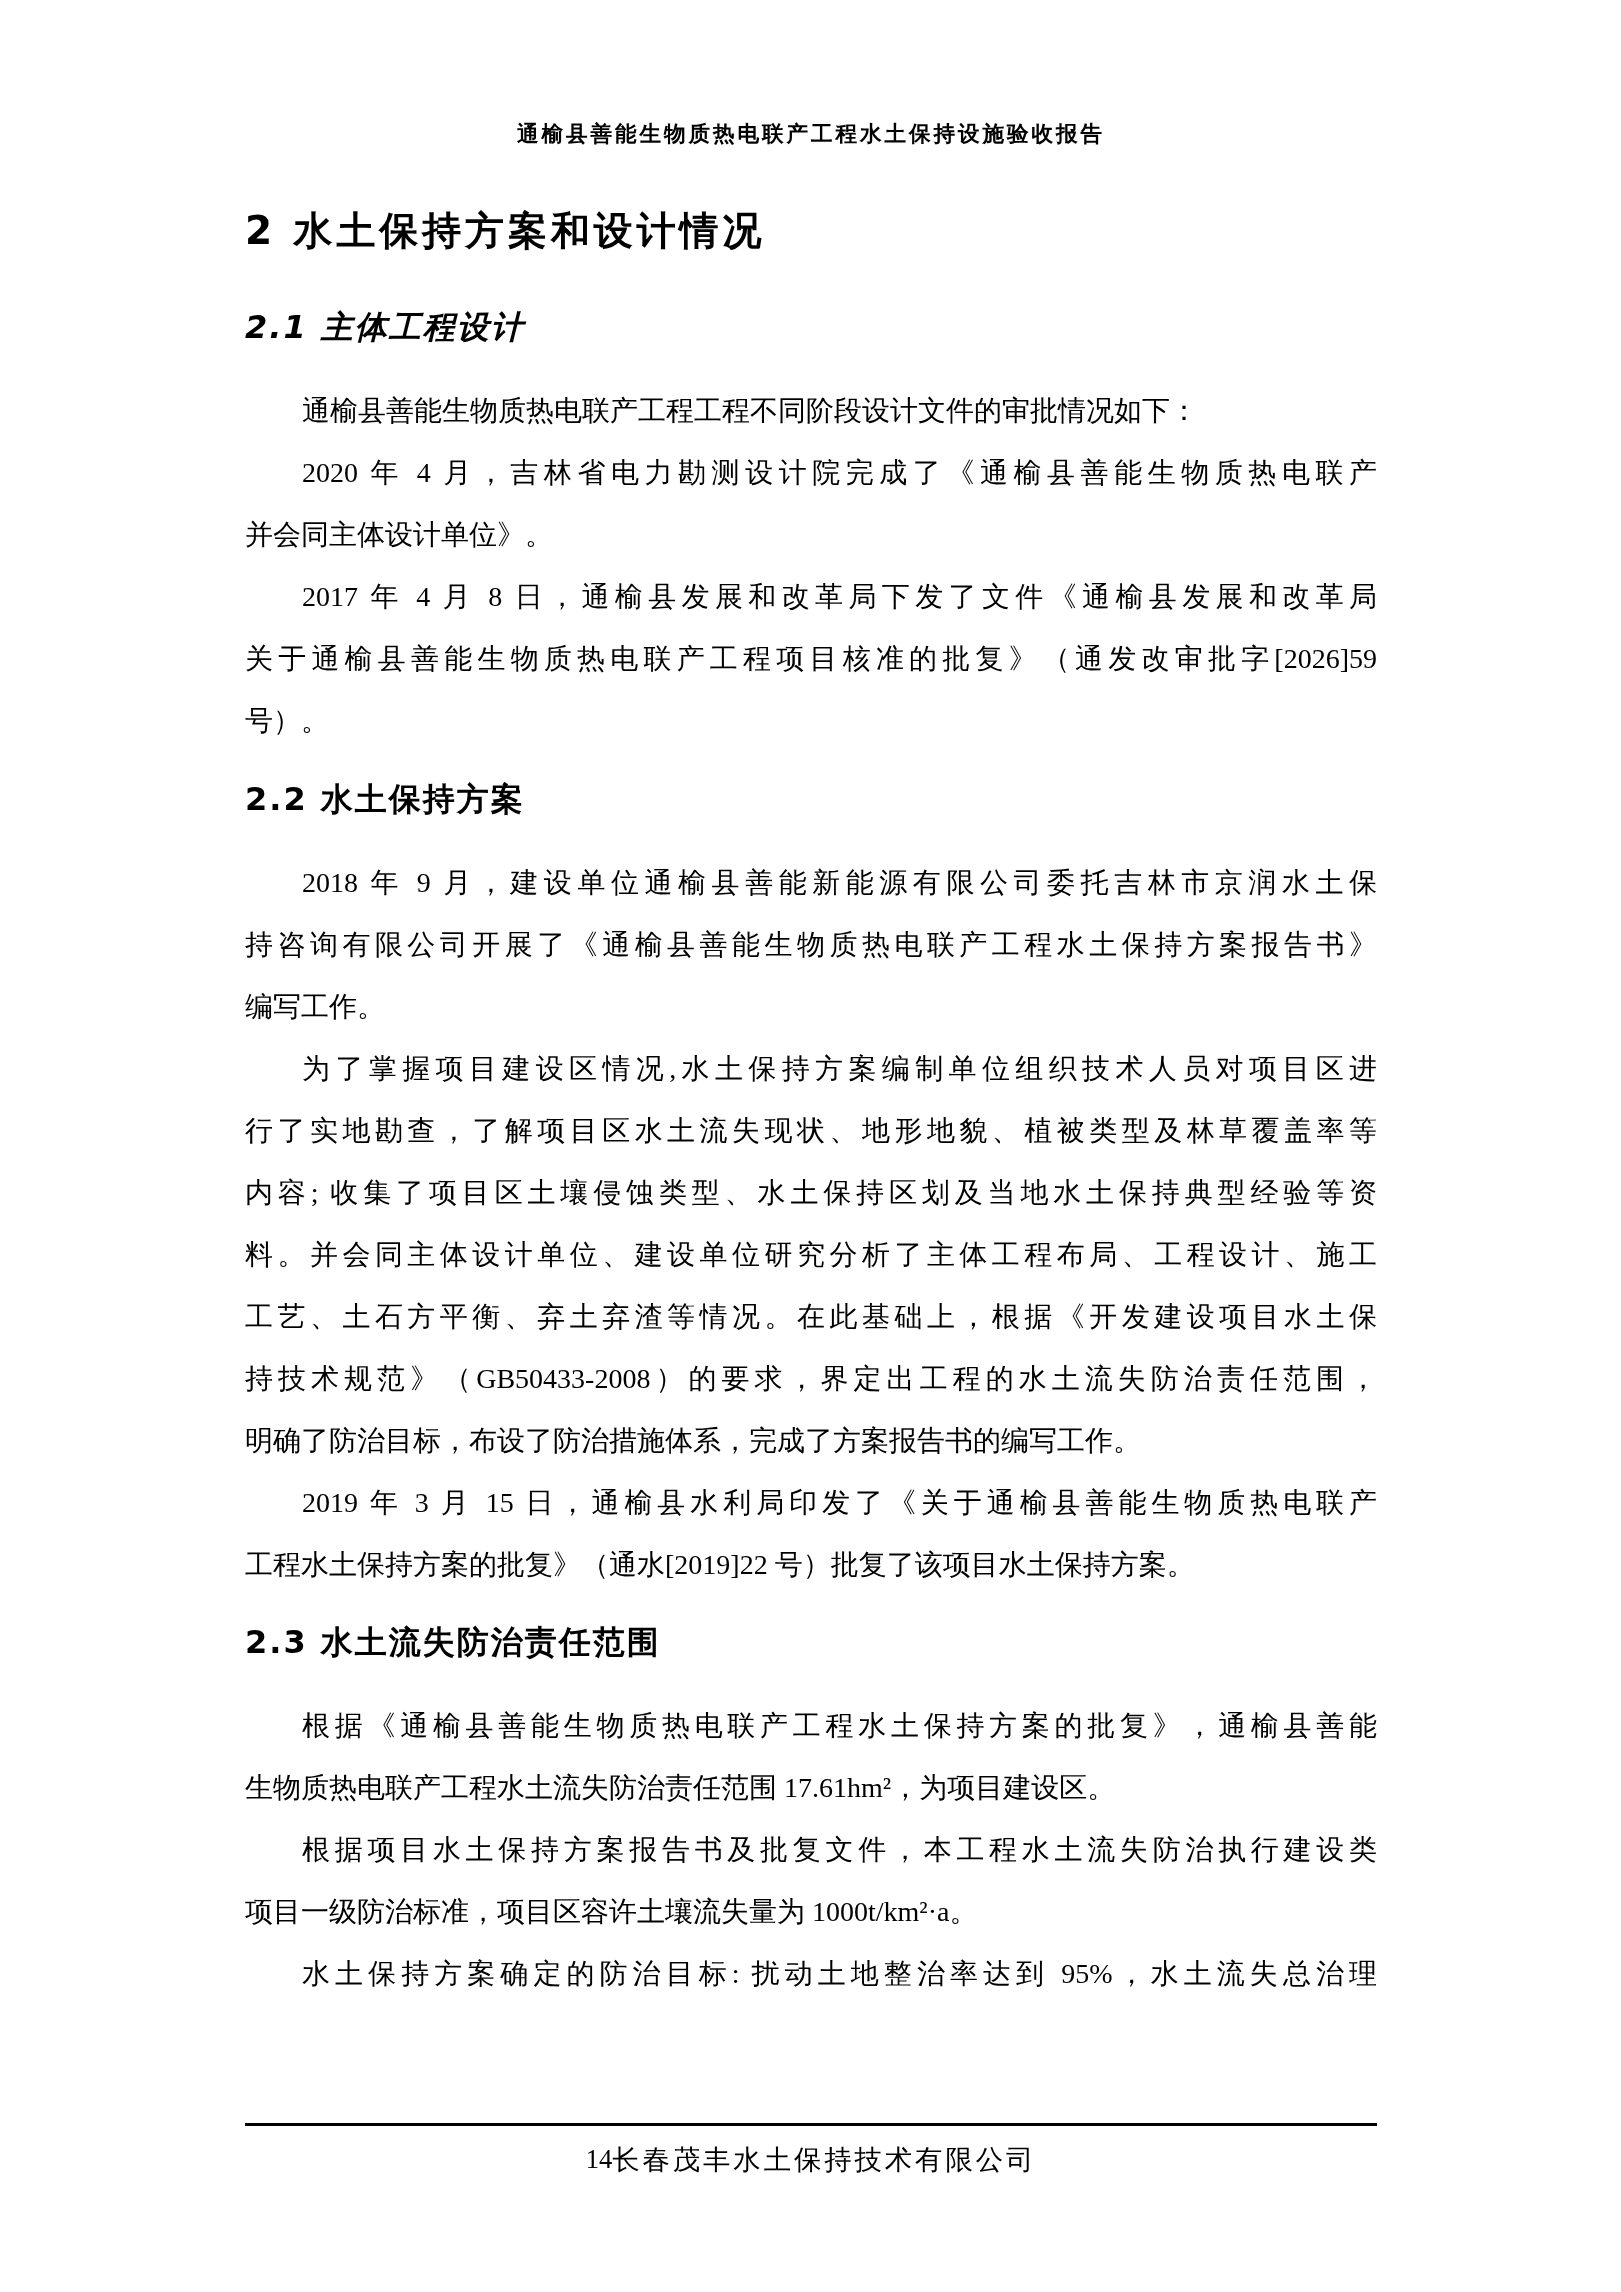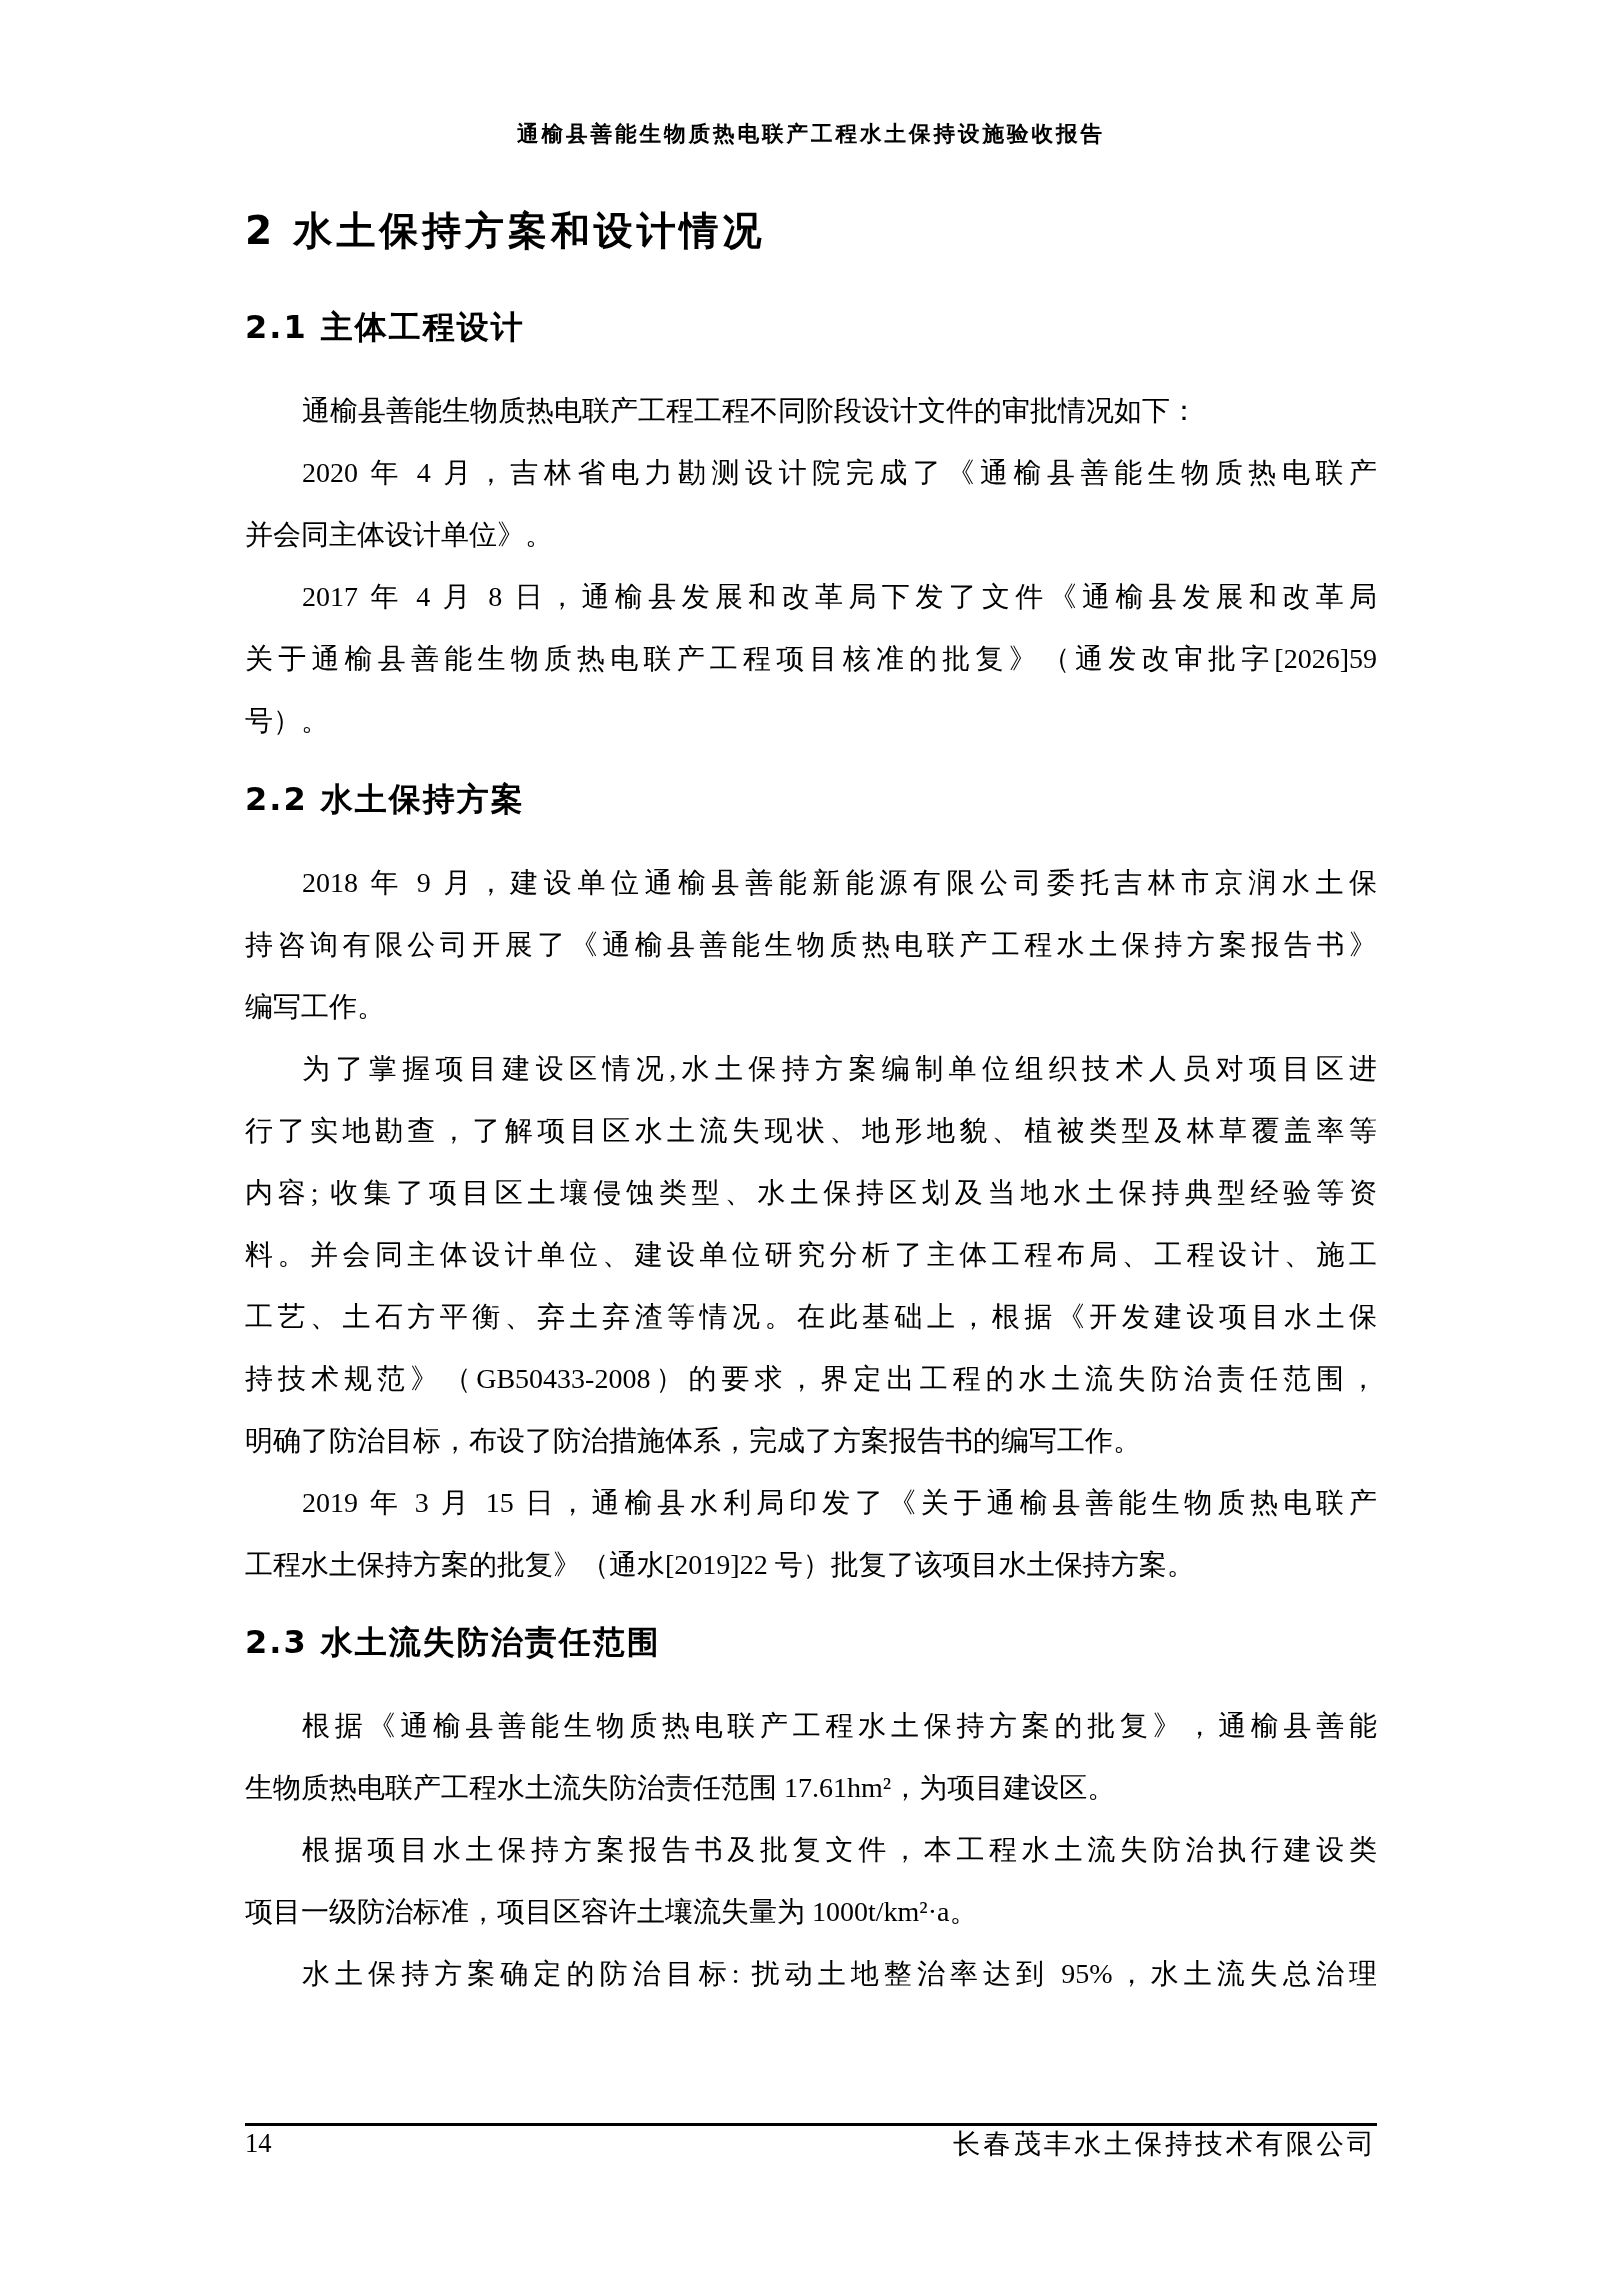--- a/index.html
+++ b/index.html
@@ -41,20 +41,21 @@
     margin-bottom: 31px;
     line-height: 43px;
     font-size: 32px;
     font-weight: bold;
     letter-spacing: 2px;
     font-family: "DejaVu Sans", "Liberation Sans", sans-serif;
     white-space: nowrap;
   }
   .h2.first {
     margin-top: 49px;
+    font-style: italic;
   }
   .line {
     height: 62px;
     line-height: 62px;
     font-size: 28px;
     text-align: left;
     white-space: nowrap;
   }
   .line.full {
     text-align: justify;
@@ -68,23 +69,23 @@
     left: 245px;
     right: 244px;
     top: 2123px;
   }
   .footer-rule {
     height: 2.9px;
     background: #000000;
   }
   .footer-row {
     display: flex;
-    justify-content: space-between;
+    justify-content: center;
     align-items: flex-start;
-    margin-top: 1px;
+    margin-top: 17px;
   }
   .footer-page-number {
     font-size: 26.5px;
     line-height: 33px;
   }
   .footer-company {
     font-size: 27.4px;
     line-height: 35px;
     letter-spacing: 2.9px;
     white-space: nowrap;

